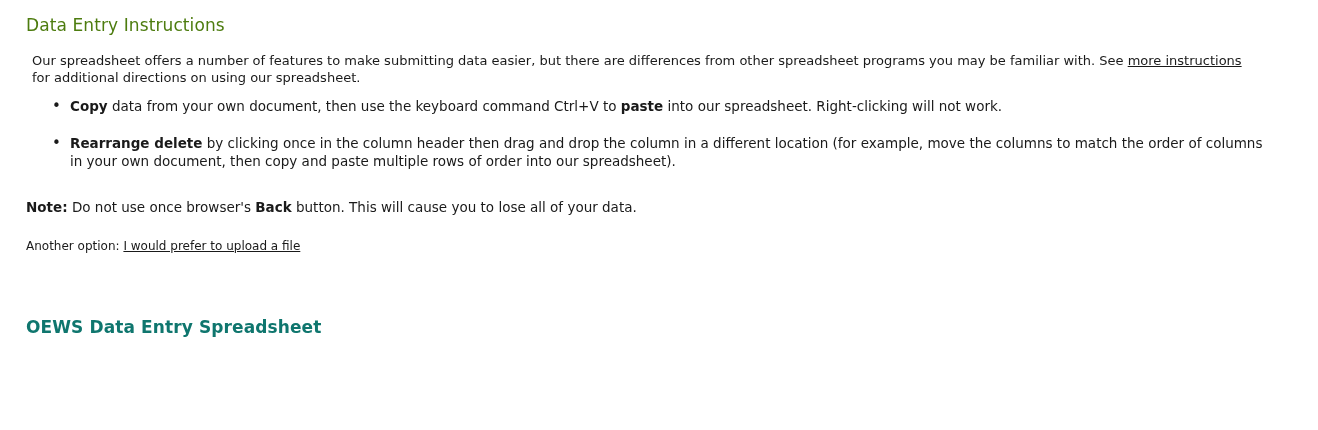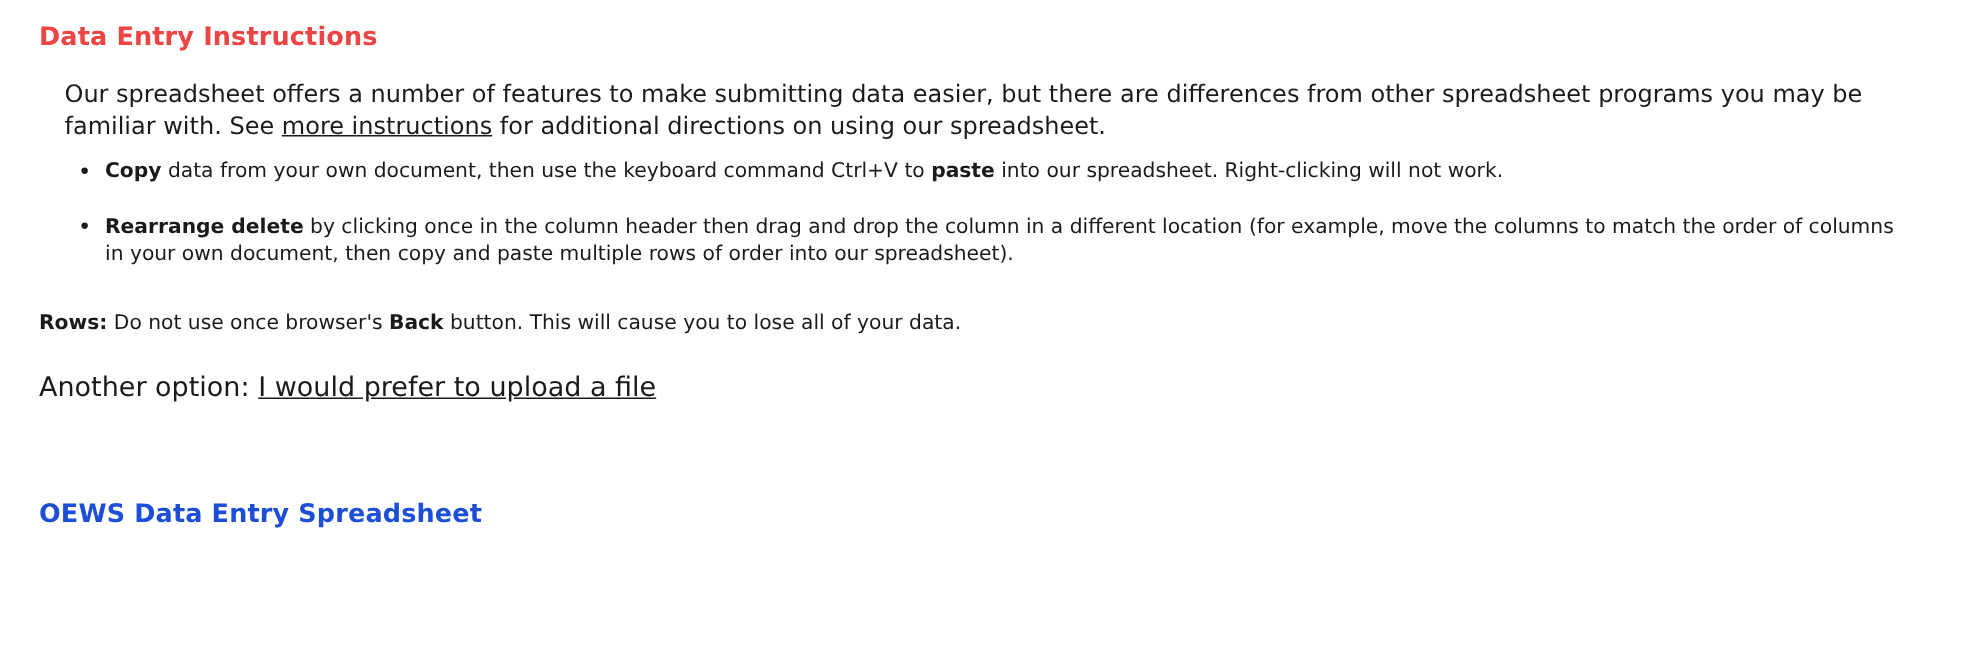--- a/index.html
+++ b/index.html
@@ -16,31 +16,31 @@
   }
   .page {
     position: relative;
     width: 1318px;
     height: 430px;
     box-sizing: border-box;
     padding: 14px 44px 0 26px;
   }
   h2.section-title {
     font-size: 17px;
-    font-weight: bold;
+    font-weight: normal;
     margin: 0 0 0 0;
     padding: 0;
     letter-spacing: 0.1px;
-    color: #ef4444;
+    color: #4d7c0f;
     line-height: 1.3;
   }
   .intro {
-    font-size: 16px;
+    font-size: 13px;
     line-height: 1.32;
-    margin: 16px 0 0 17px;
+    margin: 16px 0 0 6px;
     max-width: 1225px;
     color: #1a1a1a;
   }
   .intro a, .upload-line a {
     color: #1a1a1a;
     text-decoration: underline;
   }
   ul.instructions {
     margin: 12px 0 0 0;
     padding-left: 44px;
@@ -67,46 +67,46 @@
     color: #1a1a1a;
   }
   b, strong { font-weight: bold; }
   .note-line {
     font-size: 13.5px;
     line-height: 1.33;
     margin: 28px 0 0 0;
     color: #1a1a1a;
   }
   .upload-line {
-    font-size: 18px;
+    font-size: 12px;
     line-height: 1.33;
     margin: 22px 0 0 0;
     color: #1a1a1a;
   }
   .spreadsheet-title {
     font-size: 17px;
     font-weight: bold;
     margin: 62px 0 0 0;
-    color: #1d4ed8;
+    color: #0f766e;
     letter-spacing: 0.1px;
   }
 </style>
 </head>
 <body>
 
 <div class="page">
 
   <h2 class="section-title">Data Entry Instructions</h2>
 
   <p class="intro"><span>Our spreadsheet offers a number of features to make submitting data easier, but there are differences from other spreadsheet programs you may be familiar with. See </span><a href="#">more instructions</a><span> for additional directions on using our spreadsheet.</span></p>
 
   <ul class="instructions">
     <li><b>Copy</b><span> data from your own document, then use the keyboard command Ctrl+V to </span><b>paste</b><span> into our spreadsheet. Right-clicking will not work.</span></li>
     <li><b>Rearrange delete</b><span> by clicking once in the column header then drag and drop the column in a different location (for example, move the columns to match the order of columns in your own document, then copy and paste multiple rows of order into our spreadsheet).</span><b></b><span></span></li>
   </ul>
 
-  <p class="note-line"><b>Rows:</b><span> Do not use once browser's </span><b>Back</b><span> button. This will cause you to lose all of your data.</span></p>
+  <p class="note-line"><b>Note:</b><span> Do not use once browser's </span><b>Back</b><span> button. This will cause you to lose all of your data.</span></p>
 
   <p class="upload-line"><span>Another option: </span><a href="#">I would prefer to upload a file</a></p>
 
   <h2 class="spreadsheet-title">OEWS Data Entry Spreadsheet</h2>
 
 </div>
 
 </body></html>

